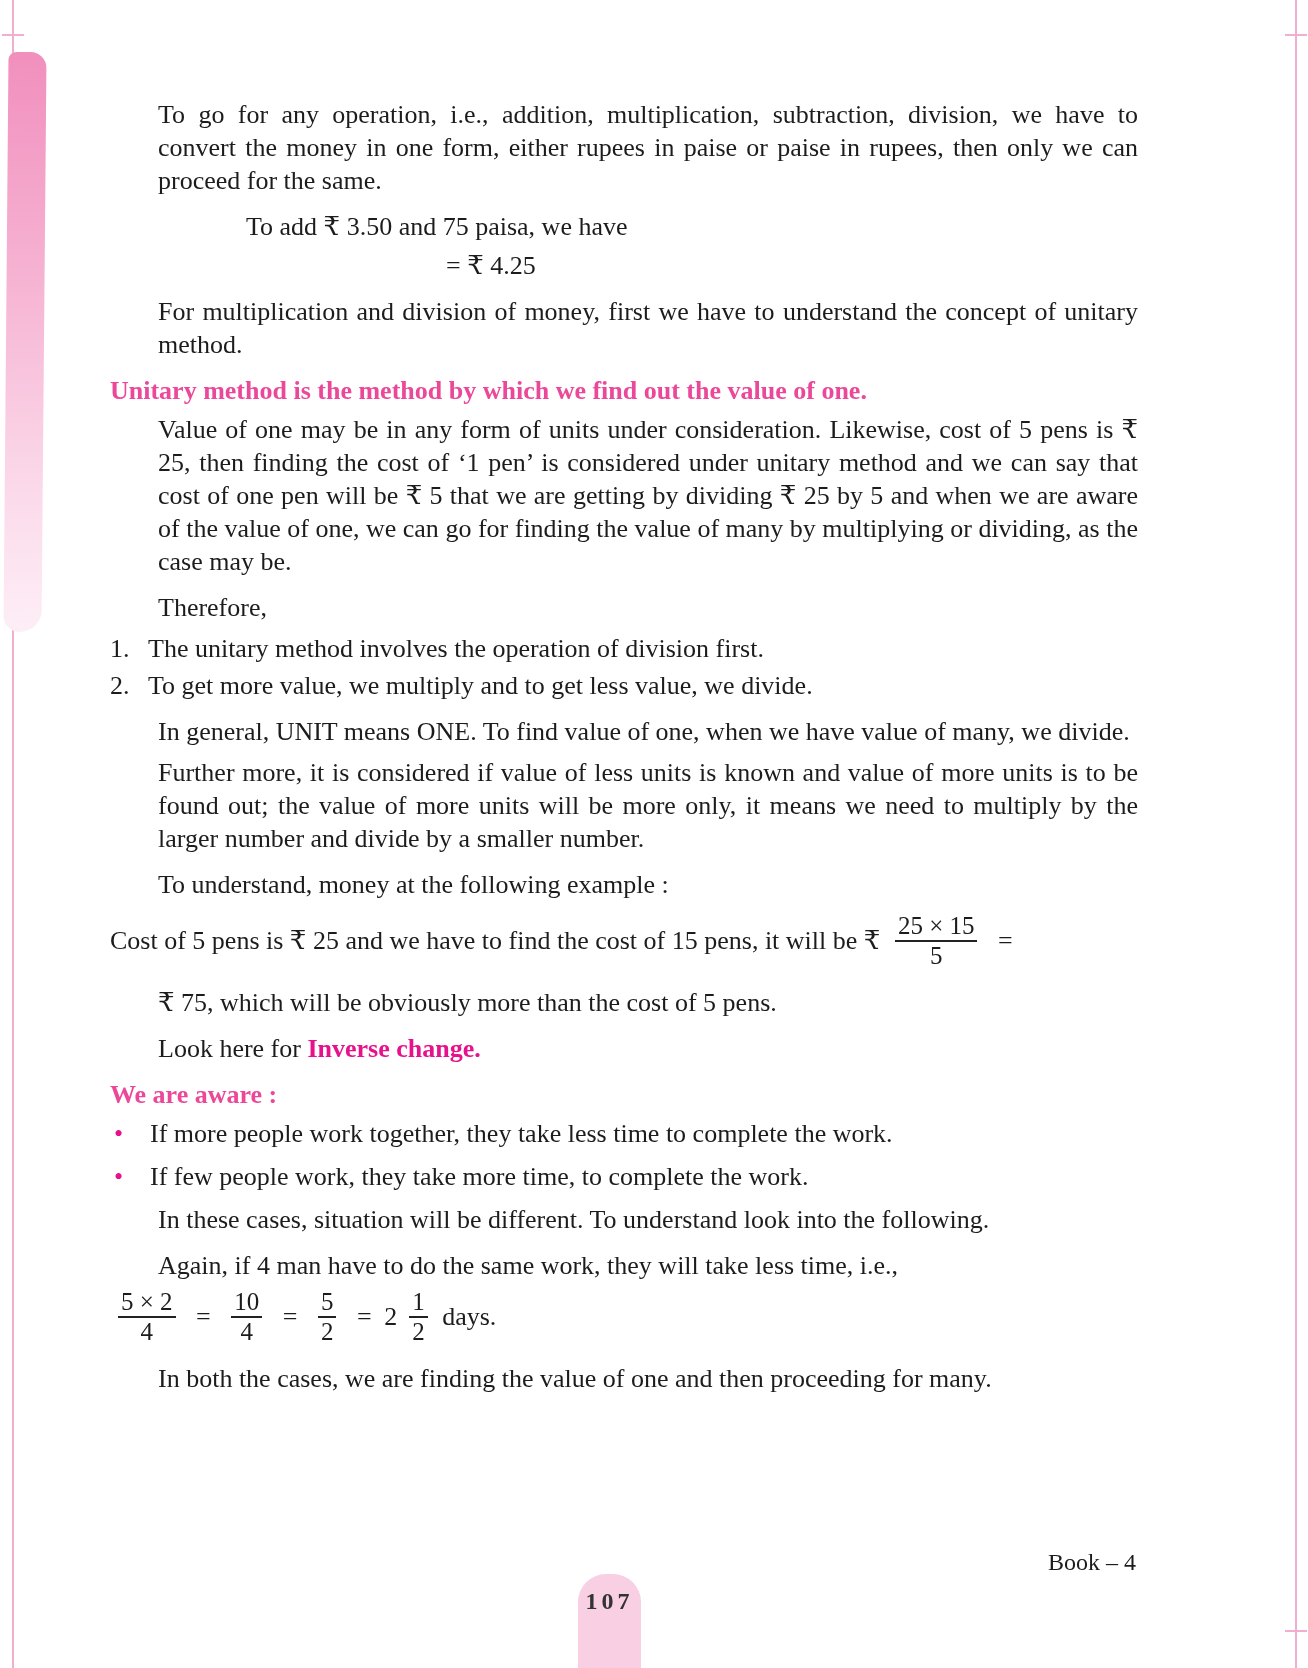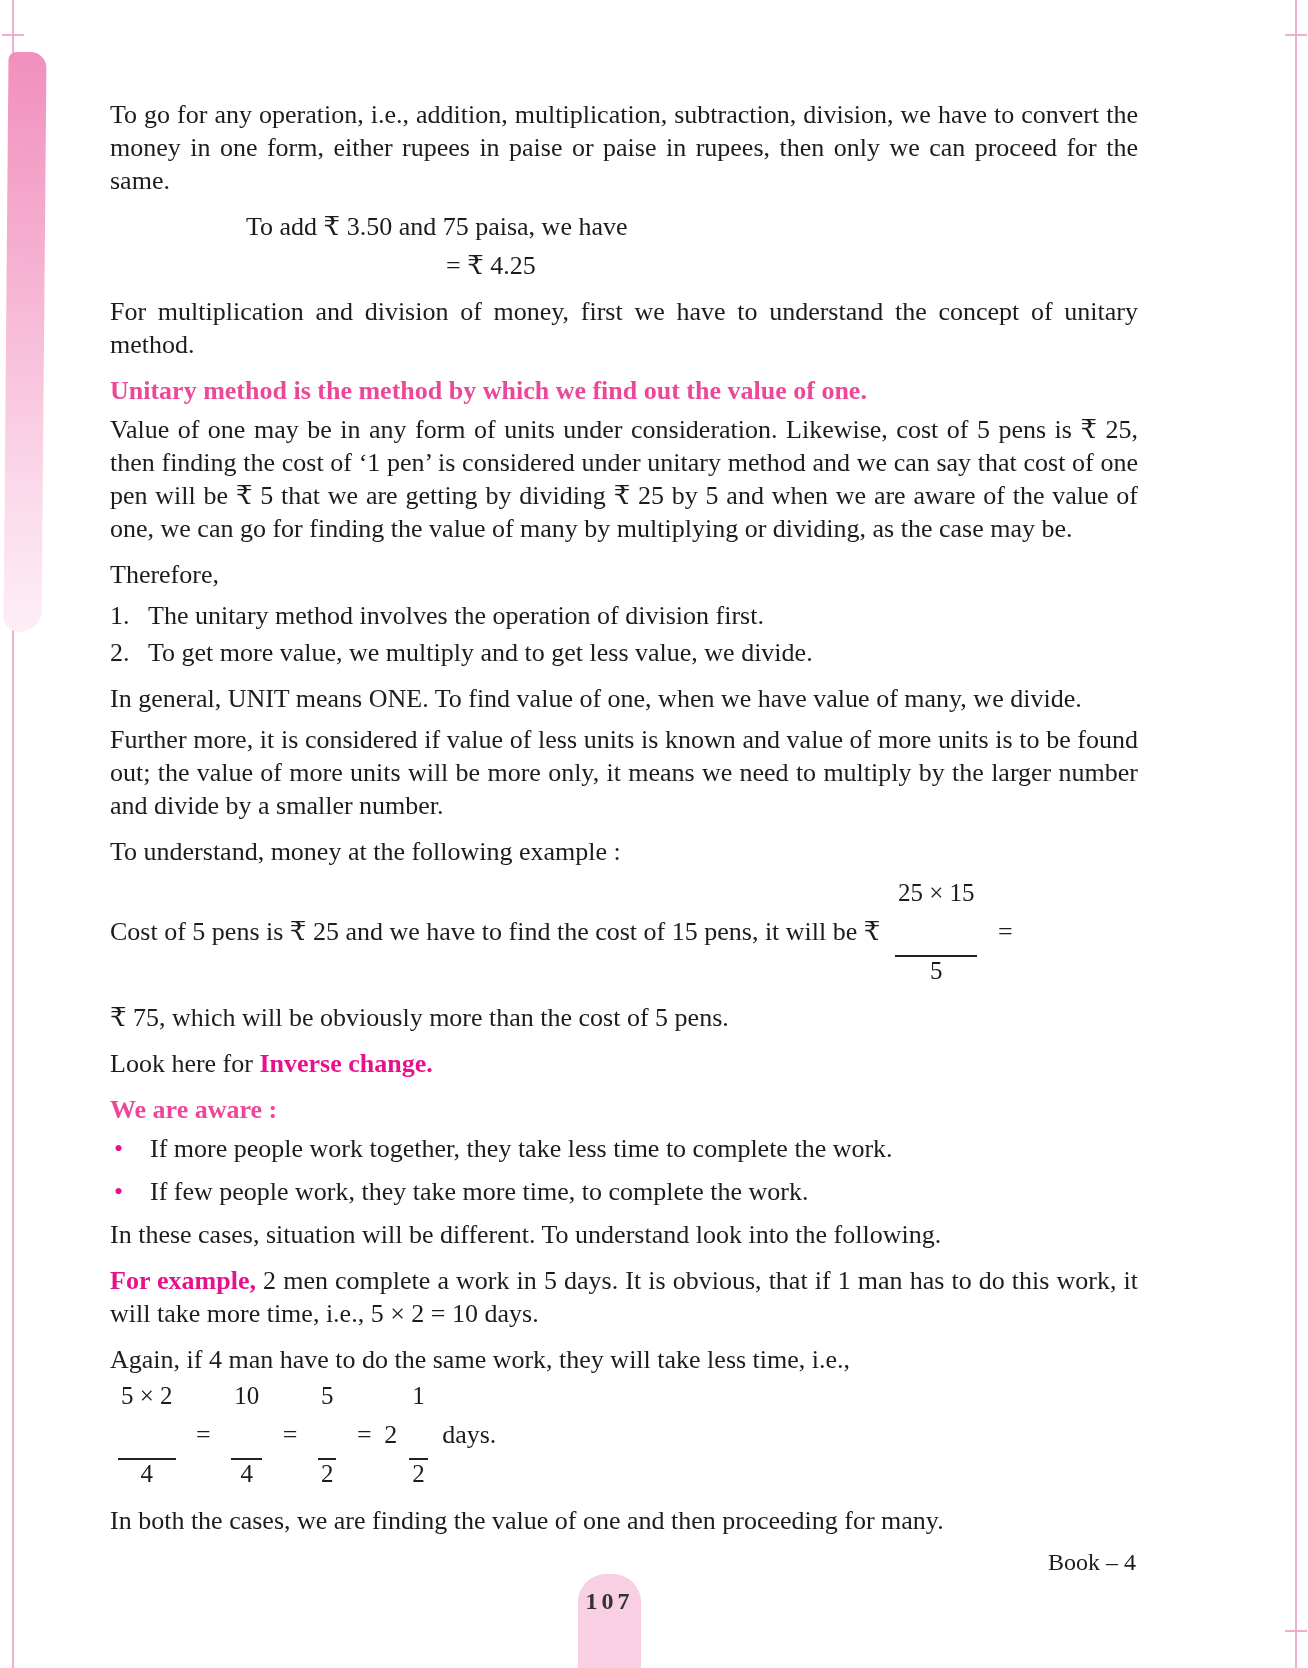--- a/index.html
+++ b/index.html
@@ -27,41 +27,41 @@
     background:linear-gradient(180deg,#f18fbd 0%,#f6b4d3 40%,#fbd9ea 75%,#fdeef6 100%);
     border-radius:8px 16px 22px 16px;
     transform:rotate(0.5deg);
   }
 
   
   .content {
     position:absolute; left:110px; top:98px; width:1028px;
     font-size:26px; line-height:33px;
   }
-  .para { text-align:justify; margin-bottom:13px; }
+  .para { text-align:justify; margin-bottom:13px;margin-left:48px; }
   .tight { margin-bottom:8px; }
 
   .accent { color:#e8118c; font-weight:bold; }
   .heading { color:#ec4899; font-weight:bold; margin-bottom:6px; text-align:left; }
 
   .indent-block { margin-left:136px; margin-bottom:13px; }
   .indent-block .eq-line { margin-top:6px; }
   .eq-rhs { padding-left:14px; }
   .eq-line3 { margin-left:200px; margin-top:6px; }
 
   .list-row { display:flex; margin-bottom:4px; }
   .list-row .marker { width:38px; flex:0 0 38px; }
   .bullet-row { display:flex; margin-bottom:10px; }
   .bullet-row .marker { width:40px; flex:0 0 40px; color:#e8118c; padding-left:4px; }
 
   
   .frac {
     display:inline-flex; flex-direction:column; align-items:center;
     vertical-align:middle; margin:0 8px; line-height:1.12; font-size:25px;
-    position:relative; top:-2px;gap:48px;
+    position:relative; top:-2px;
   }
   .frac .den { border-top:2px solid #222; align-self:stretch; text-align:center; padding:0 3px; }
   .frac .num { padding:0 3px; }
   .math-line { margin:6px 0 14px 0; }
   .math-line .eq { margin:0 6px; }
   .mixed-whole { margin-right:4px; }
 
   .cost-line { margin-bottom:14px; }
   .cost-line .eq { margin-left:6px; }
 
@@ -142,23 +142,20 @@
       <span class="marker">•</span>
       <span>If more people work together, they take less time to complete the work.</span>
     </div>
     <div class="bullet-row">
       <span class="marker">•</span>
       <span>If few people work, they take more time, to complete the work.</span>
     </div>
 
     <p class="para">In these cases, situation will be different. To understand look into the following.</p>
 
-    <p class="para">
-      <span class="accent">For example,</span><span> 2 men complete a work in 5 days. It is obvious, that if 1 man has to do this work, it will take more time, i.e., 5 × 2 = 10 days.</span>
-    </p>
 
     <p class="para tight">Again, if 4 man have to do the same work, they will take less time, i.e.,</p>
 
     <div class="math-line">
       <span class="frac">
         <span class="num">5 × 2</span>
         <span class="den">4</span>
       </span>
       <span class="eq">=</span>
       <span class="frac">

